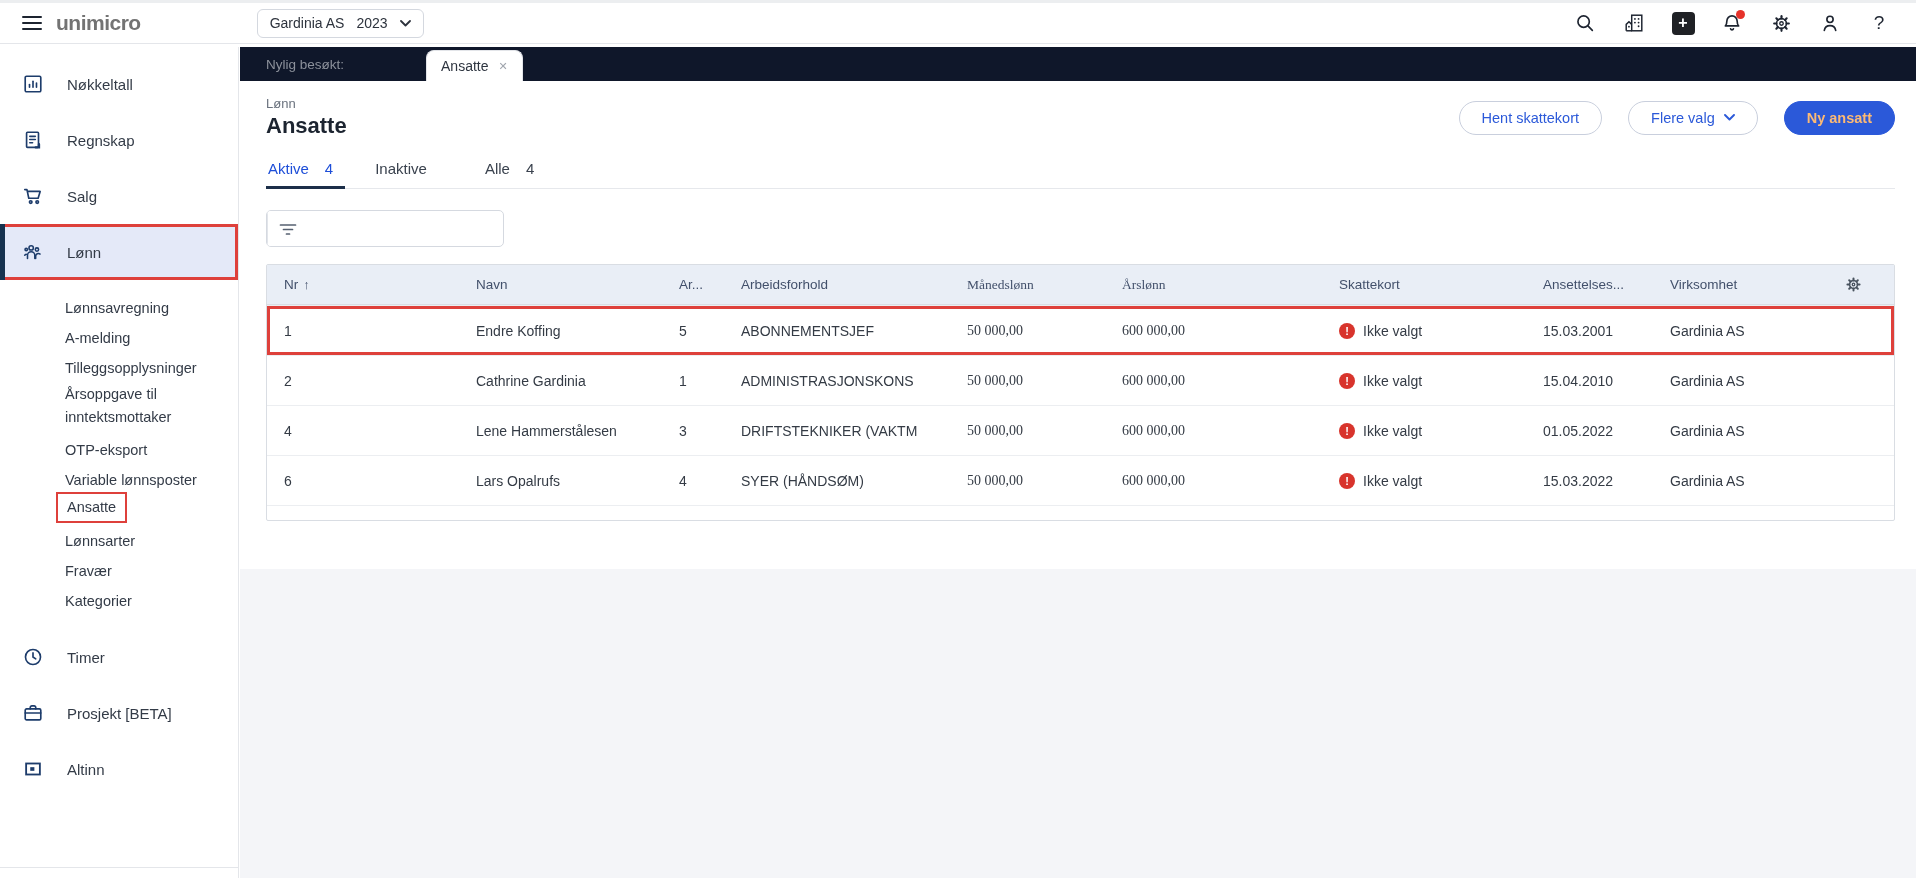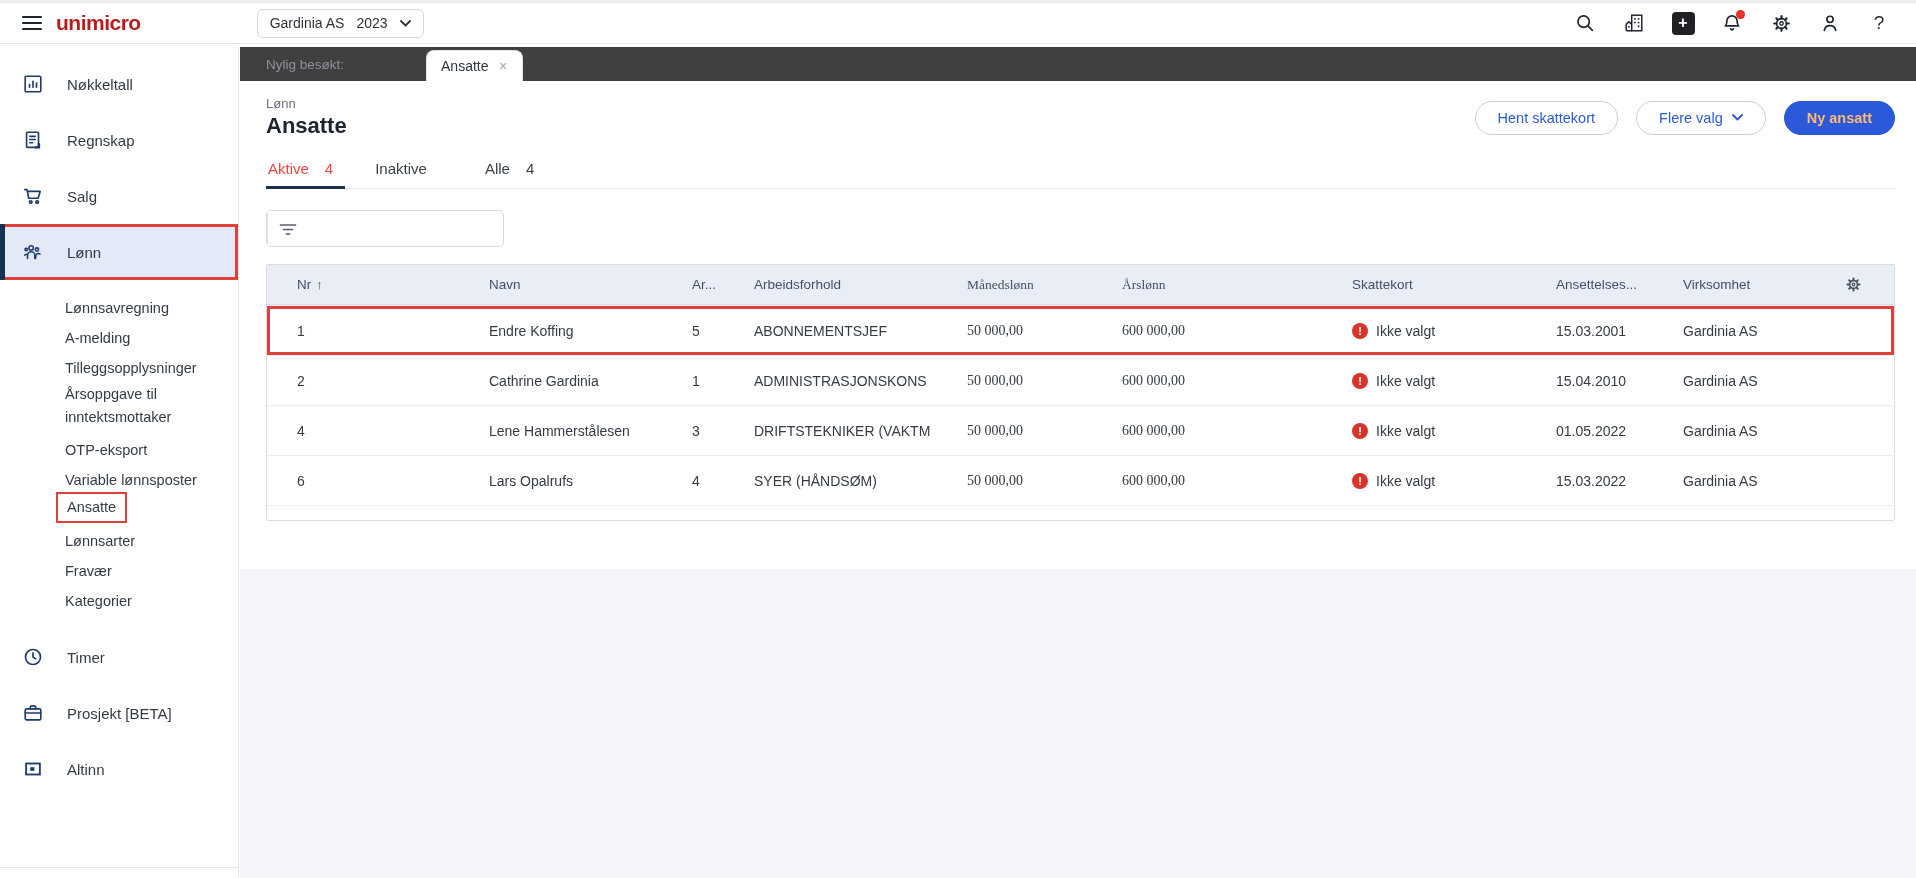--- a/index.html
+++ b/index.html
@@ -12,21 +12,21 @@
 
   
   .topbar {
     height:41px; background:#fff; border-bottom:1px solid #e4e6ea;
     display:flex; align-items:center; padding:0 25px 0 22px;
   }
   .hamburger { width:20px; height:14px; display:flex; flex-direction:column; justify-content:space-between; cursor:pointer; background:none; border:none; }
   .hamburger span { height:2.2px; background:#1d2430; border-radius:1px; }
   .logo {
     margin-left:14px; font-size:21px; font-weight:700; letter-spacing:-0.5px;
-    color:#b91c1c;
+    color:#737373;
   }
   .company-select {
     margin-left:116px; height:29px; border:1px solid #d4d8df; border-radius:6px;
     display:flex; align-items:center; gap:12px; padding:0 12px; font-size:14px;
     color:#2d333d; background:#fff; cursor:pointer;
   }
   .topbar-spacer { flex:1; }
   .topbar-icons { display:flex; align-items:center; gap:25px; }
   .tb-icon { background:none; border:none; width:24px; height:24px; display:flex; align-items:center; justify-content:center; cursor:pointer; color:#1d2430; position:relative; }
   .tb-icon svg { display:block; }
@@ -56,62 +56,62 @@
     cursor:pointer; line-height:23px;
   }
   .sub-item.wrap { width:150px; padding:3px 0; }
   .sub-item.boxed span { border:2px solid #de403b; padding:2px 9px; margin-left:-9px; }
   .bottom-group { margin-top:16px; }
   .sidebar-divider { position:absolute; bottom:10px; left:0; right:0; border-top:1px solid #e4e6ea; }
 
   
   .main { position:absolute; left:240px; top:44px; right:0; bottom:0; background:#f4f5f8; }
   .tabstrip {
-    height:34px; background:#404040; display:flex; align-items:flex-end; padding-left:26px;
+    height:34px; background:#0f172a; display:flex; align-items:flex-end; padding-left:26px;
   }
   .recent-label { font-size:13.5px; color:#8c919b; padding-bottom:9px; }
   .recent-tab {
     margin-left:82px; height:31px; background:#fff; border:1px solid #e3e5e9; border-bottom:none;
     border-radius:8px 8px 0 0; display:flex; align-items:center; gap:10px; padding:0 14px;
     font-size:14px; color:#2e3540; cursor:pointer;
   }
   .tab-close { color:#a0a5ad; font-size:11px; cursor:pointer; }
 
   .card { background:#fff; height:488px; padding:0 21px 0 26px; }
 
   .page-header { display:flex; align-items:center; justify-content:space-between; padding-top:15px; }
   .eyebrow { font-size:13px; color:#6a727e; }
   .page-title { font-size:22px; font-weight:700; color:#1c2430; margin-top:2px; }
-  .header-buttons { display:flex; align-items:center; gap:18px; }
+  .header-buttons { display:flex; align-items:center; gap:26px; }
   .btn { height:34px; border-radius:17px; font-size:14.5px; padding:0 22px; cursor:pointer;
          display:flex; align-items:center; gap:9px; font-family:inherit; }
   .btn.outline { background:#fff; border:1px solid #c9cfdd; color:#2b59d9; font-weight:500; }
   .btn.solid { background:#2b59d9; border:1px solid #2b59d9; color:#fdba74; font-weight:600; }
 
   .view-tabs { margin-top:21px; display:flex; border-bottom:1px solid #e6e8ec; }
   .vtab { display:flex; gap:16px; padding:0 12px 11px 2px; margin-right:28px; font-size:15px;
           color:#3a424e; cursor:pointer; position:relative; }
-  .vtab.active { color:#ef4444; }
+  .vtab.active { color:#1d4ed8; }
   .vtab.active::after { content:""; position:absolute; left:0; right:0; bottom:-1px; height:3px; background:#1c2f49; }
 
   .search-row { margin-top:21px; }
   .search-group { width:238px; height:37px; border:1px solid #d5d9e0; border-radius:5px;
                   display:flex; background:#fff; overflow:hidden; }
   .search-group input { flex:1; border:none; outline:none; padding:0 12px; font-size:14.5px;
                         font-family:inherit; color:#333; }
   .search-group input::placeholder { color:#9aa0aa; }
   .filter-btn { width:40px; border:none; border-left:1px solid #e2e5ea; background:#fff;
                 display:flex; align-items:center; justify-content:center; cursor:pointer; }
 
   
   .table { margin-top:17px; border:1px solid #d9dde3; border-radius:2px; background:#fff; }
   .trow { display:grid; grid-template-columns:192px 203px 62px 243px 155px 200px 204px 127px 160px 1fr;
           align-items:center; }
   .thead { background:#e9eef6; height:40px; font-size:13.5px; color:#42506b; border-bottom:1px solid #d9dde3; }
-  .th, .td { padding-left:30px; white-space:nowrap; overflow:hidden; }
+  .th, .td { padding-left:17px; white-space:nowrap; overflow:hidden; }
   .th.num, .td.num { text-align:left; padding-right:15px; padding-left:0;font-family:Liberation Serif, serif; }
   .th-gear { display:flex; justify-content:center; padding-left:0; color:#49535f; cursor:pointer; }
   .sort-arrow { font-size:13px; margin-left:5px; color:#42506b; }
   .tdata { height:50px; font-size:14px; color:#343b45; border-top:1px solid #eceef1; cursor:pointer; }
   .tdata:first-of-type { border-top:none; }
   .tdata.highlight { box-shadow: inset 0 0 0 3px #de403b; }
   .skatte { display:flex; align-items:center; gap:8px; }
   .alert-dot { width:16px; height:16px; border-radius:50%; background:#d8342c; color:#fff;
                font-size:11px; font-weight:700; display:flex; align-items:center; justify-content:center; flex:0 0 16px; }
   .tfoot { height:15px; border-top:1px solid #eceef1; }

